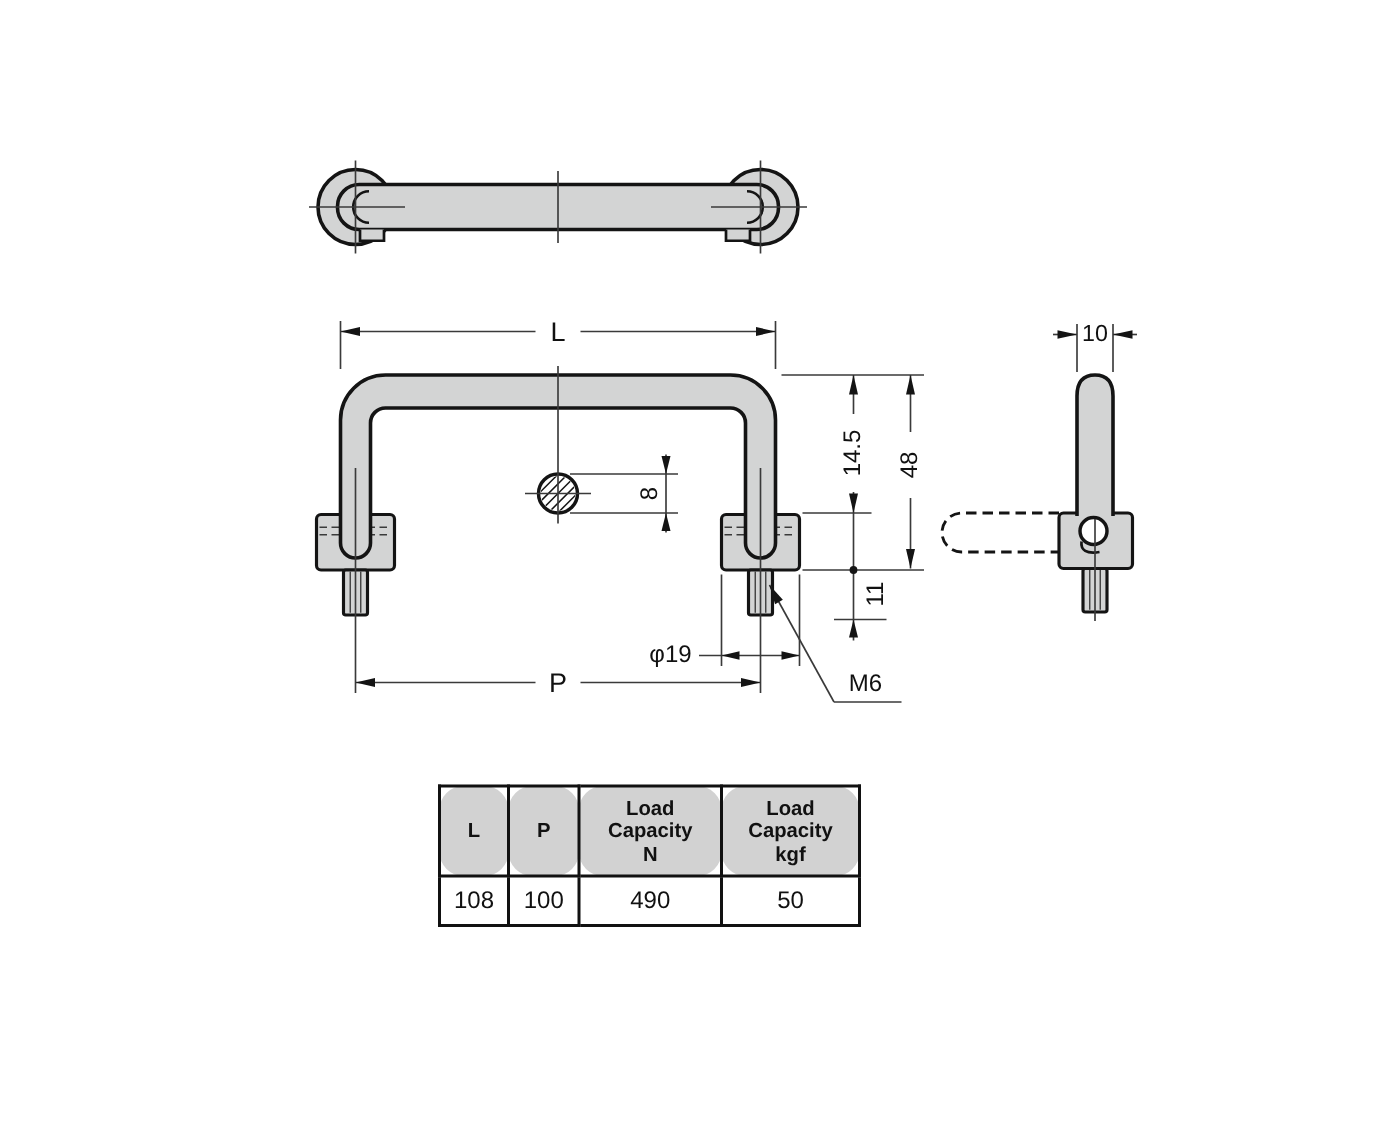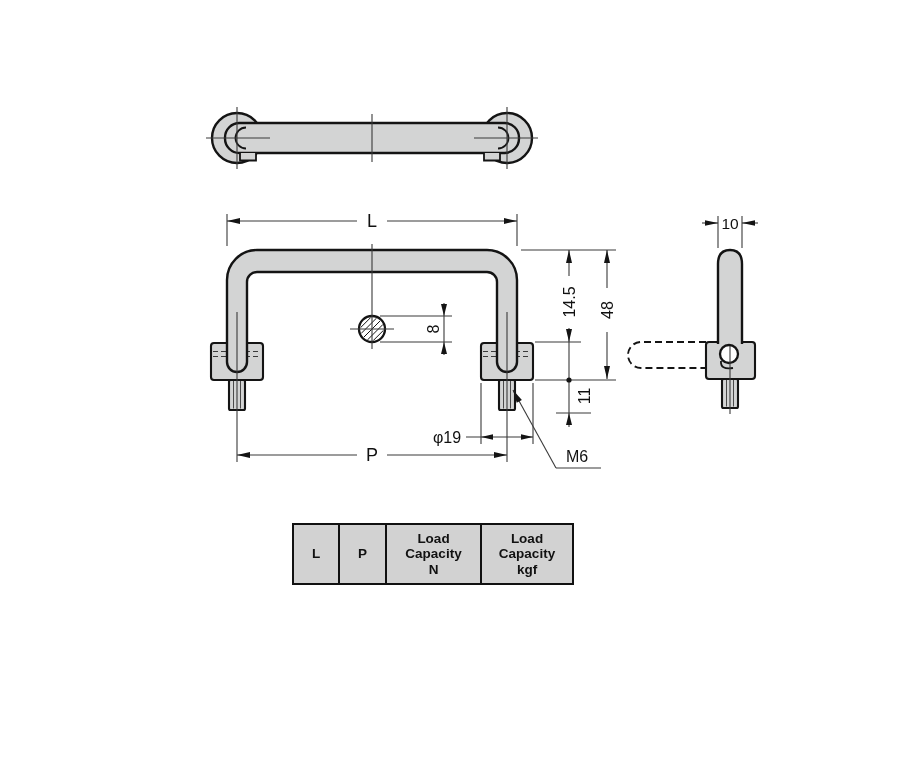--- a/index.html
+++ b/index.html
@@ -35,21 +35,21 @@
   .dim-text-md{font-size:15.5px;}
 
   .spec-table{position:absolute;left:292px;top:523px;}
   .spec-table table{border-collapse:collapse;table-layout:fixed;}
   .spec-table td{
     border:2px solid #111;text-align:center;vertical-align:middle;
     color:#111;padding:0;
   }
   .spec-table .hdr{
     background:var(--table-header-bg);
-    font-weight:bold;font-size:13.5px;line-height:15.5px;height:58px;
+    font-weight:bold;font-size:13.5px;line-height:15.5px;height:58px;border-radius:16px;
   }
   .spec-table .val{font-size:16px;height:31px;background:#fff;}
   .c-l{width:44px;} .c-p{width:45px;} .c-n{width:93px;} .c-kgf{width:90px;}
 </style>
 </head>
 <body>
 
 <div id="canvas">
 <svg width="921" height="763" viewBox="0 0 921 763">
 
@@ -228,16 +228,22 @@
           <div>Load</div>
           <div>Capacity</div>
           <div>N</div>
         </td>
         <td class="hdr c-kgf">
           <div>Load</div>
           <div>Capacity</div>
           <div>kgf</div>
         </td>
       </tr>
+      <tr>
+        <td class="val">108</td>
+        <td class="val">100</td>
+        <td class="val">490</td>
+        <td class="val">50</td>
+      </tr>
     </tbody>
   </table>
 </div>
 </div>
 
 </body></html>

